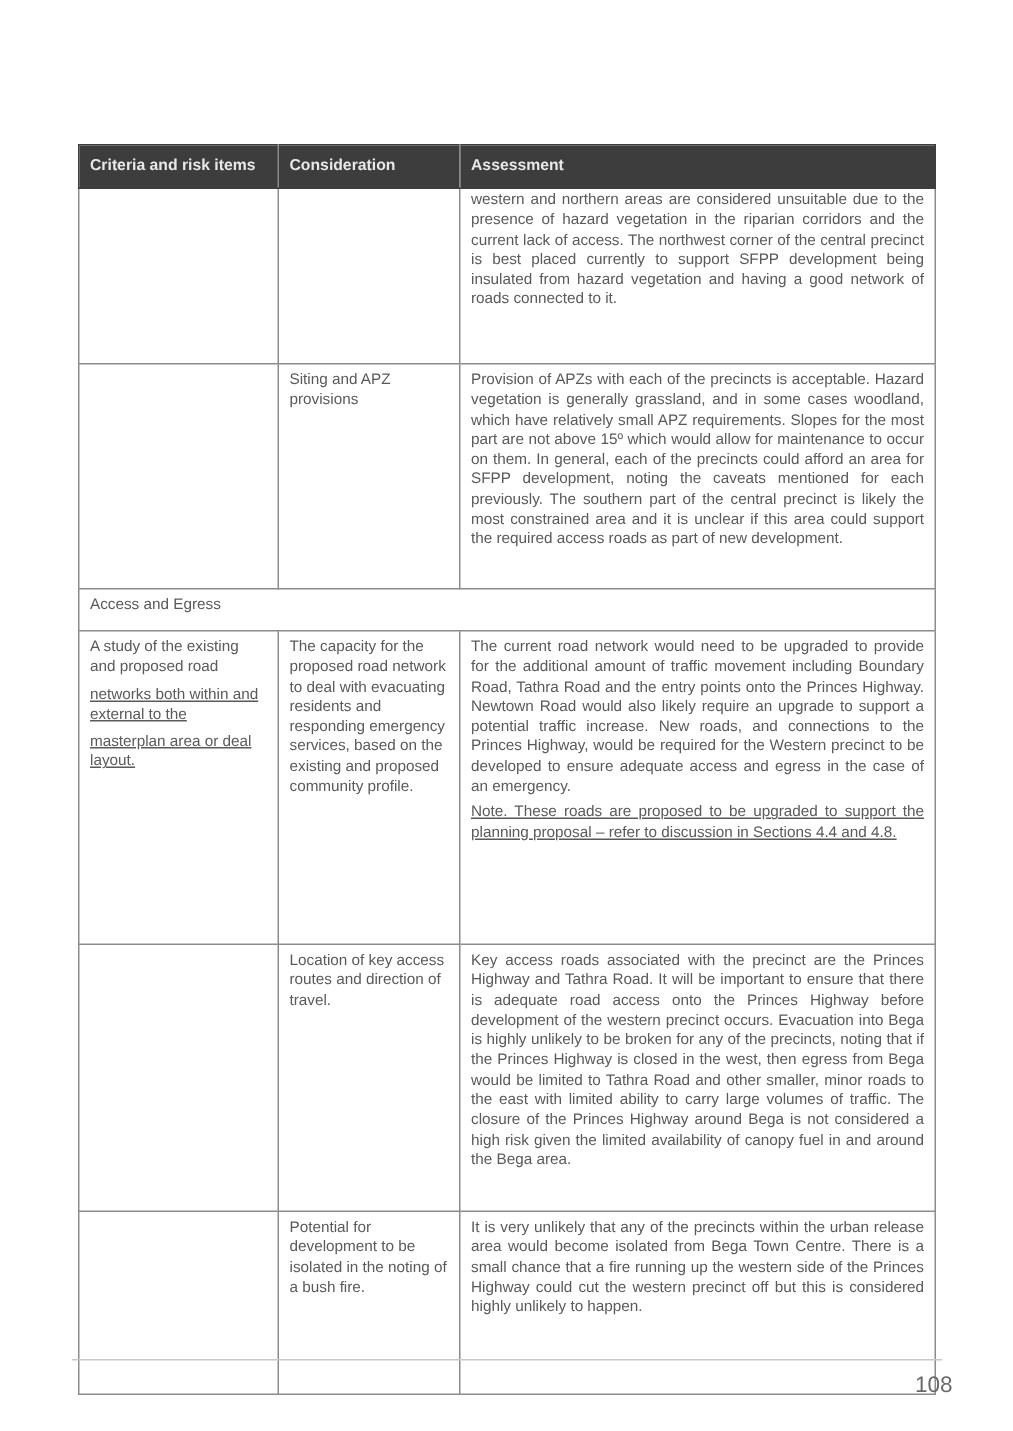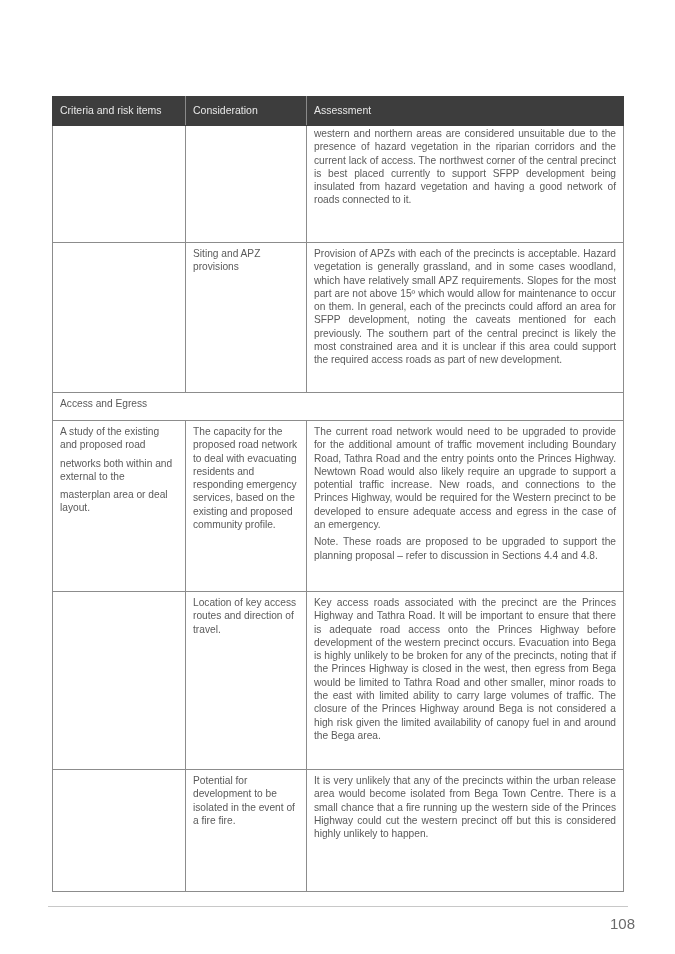--- a/index.html
+++ b/index.html
@@ -8,32 +8,32 @@
   .page { position: absolute; left: 0; top: 0; width: 675px; height: 954px; }
   table.risk {
     position: absolute; left: 52px; top: 96px; width: 571px;
     border-collapse: collapse; table-layout: fixed;
     font-size: 10.2px; line-height: 13.3px;
   }
   table.risk col.c1 { width: 133px; }
   table.risk col.c2 { width: 121px; }
   table.risk col.c3 { width: 317px; }
   table.risk th {
-    background: #3d3d3d; color: #e8e8e8; font-weight: normal; text-align: left;
+    background: #3d3d3d; color: #e8e8e8; font-weight: bold; text-align: left;
     height: 28px; padding: 0 7px; border: 1.5px solid #3d3d3d; border-right: 1.5px solid #8a8a8a;
     font-size: 10.5px; vertical-align: middle;
   }
   table.risk th:last-child { border-right: 1.5px solid #3d3d3d; }
   table.risk td {
     border: 1.5px solid #8c8c8c; vertical-align: top; padding: 4px 7px 4px 7px;
   }
   td.assess { text-align: justify; }
   td.section { padding: 6px 8px; height: 16px; vertical-align: middle; }
   p.para { margin: 0; }
-  p.para + p.para { margin-top: 4px; }
+  p.para + p.para { margin-top: 4px; text-decoration: underline; }
   td.crit p.para + p.para { margin-top: 5px; }
   .footer-rule { position: absolute; left: 48px; top: 906px; width: 580px; height: 1px; background: #c8c8c8; }
   .page-num { position: absolute; left: 610px; top: 915px; font-size: 15px; color: #6a6a6a; }
 </style>
 </head>
 <body>
 
 <div class="page">
   <table class="risk">
     <colgroup>
@@ -59,42 +59,42 @@
       <tr style="height:150px;padding-left:32px;">
         <td class="crit"></td>
         <td>Siting and APZ provisions</td>
         <td class="assess">
           <p class="para">Provision of APZs with each of the precincts is acceptable. Hazard vegetation is generally grassland, and in some cases woodland, which have relatively small APZ requirements. Slopes for the most part are not above 15º which would allow for maintenance to occur on them. In general, each of the precincts could afford an area for SFPP development, noting the caveats mentioned for each previously. The southern part of the central precinct is likely the most constrained area and it is unclear if this area could support the required access roads as part of new development.</p>
         </td>
       </tr>
       <tr style="height:28px;padding-left:20px;">
         <td colspan="3" class="section">Access and Egress</td>
       </tr>
-      <tr style="height:171px;margin-left:46px;">
+      <tr style="height:209px;margin-left:46px;">
         <td class="crit">
           <p class="para">A study of the existing and proposed road</p>
           <p class="para">networks both within and external to the</p>
           <p class="para">masterplan area or deal layout.</p>
         </td>
         <td>The capacity for the proposed road network to deal with evacuating residents and responding emergency services, based on the existing and proposed community profile.</td>
         <td class="assess">
           <p class="para">The current road network would need to be upgraded to provide for the additional amount of traffic movement including Boundary Road, Tathra Road and the entry points onto the Princes Highway.  Newtown Road would also likely require an upgrade to support a potential traffic increase. New roads, and connections to the Princes Highway, would be required for the Western precinct to be developed to ensure adequate access and egress in the case of an emergency.</p>
           <p class="para">Note. These roads are proposed to be upgraded to support the planning proposal – refer to discussion in Sections 4.4 and 4.8.</p>
         </td>
       </tr>
       <tr style="height:178px;">
         <td class="crit"></td>
         <td>Location of key access routes and direction of travel.</td>
         <td class="assess">
           <p class="para">Key access roads associated with the precinct are the Princes Highway and Tathra Road. It will be important to ensure that there is adequate road access onto the Princes Highway before development of the western precinct occurs. Evacuation into Bega is highly unlikely to be broken for any of the precincts, noting that if the Princes Highway is closed in the west, then egress from Bega would be limited to Tathra Road and other smaller, minor roads to the east with limited ability to carry large volumes of traffic. The closure of the Princes Highway around Bega is not considered a high risk given the limited availability of canopy fuel in and around the Bega area.</p>
         </td>
       </tr>
       <tr style="height:122px;">
         <td class="crit"></td>
-        <td>Potential for development to be isolated in the event of a fire fire.</td>
+        <td>Potential for development to be isolated in the noting of a bush fire.</td>
         <td class="assess">
           <p class="para">It is very unlikely that any of the precincts within the urban release area would become isolated from Bega Town Centre. There is a small chance that a fire running up the western side of the Princes Highway could cut the western precinct off but this is considered highly unlikely to happen.</p>
         </td>
       </tr>
     </tbody>
   </table>
 
   <div class="footer-rule"></div>
   <div class="page-num">108</div>
 </div>

